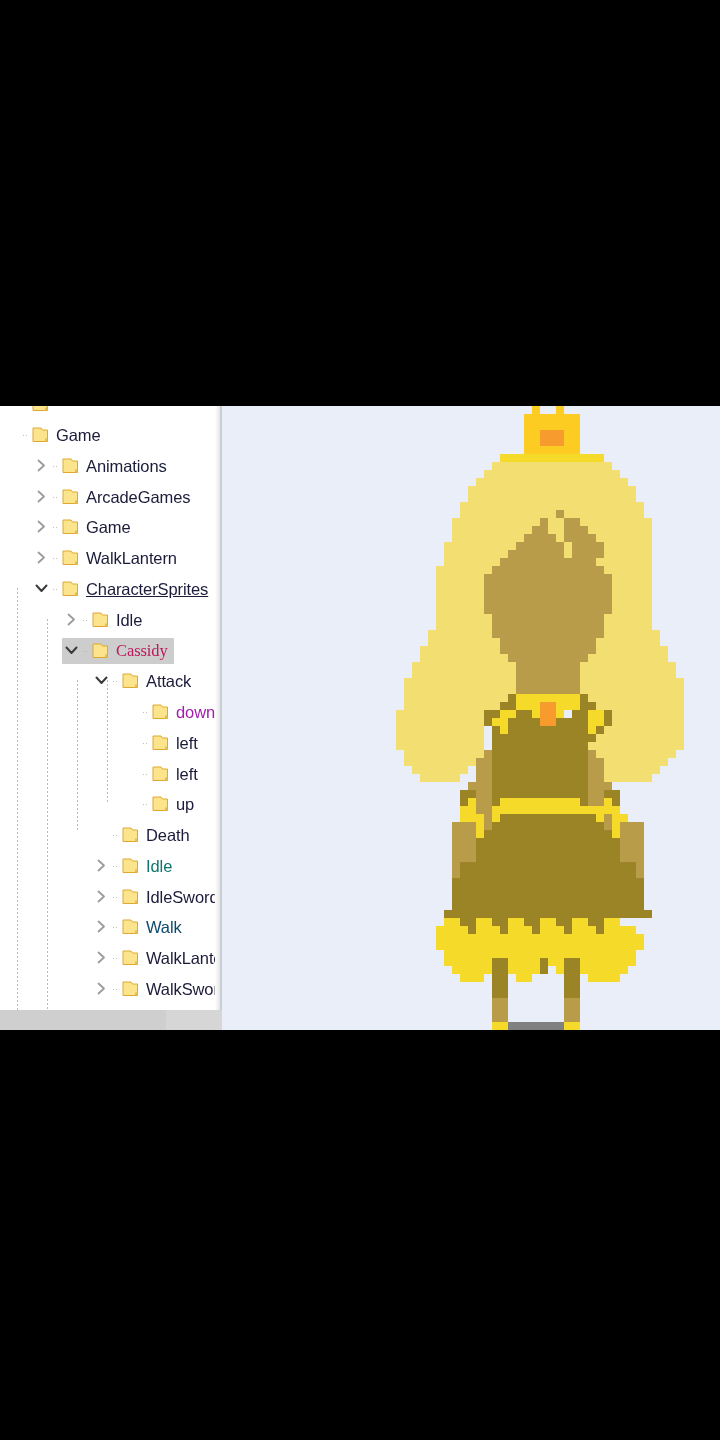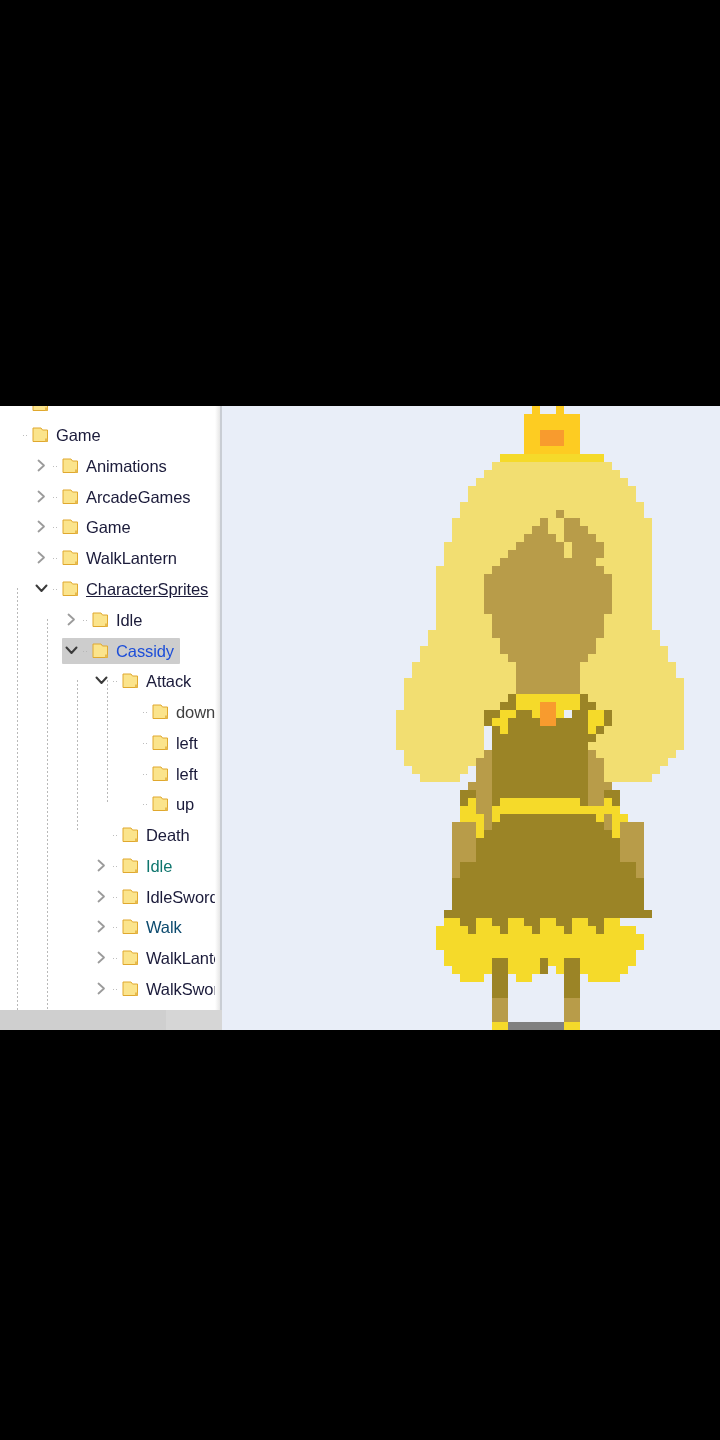--- a/index.html
+++ b/index.html
@@ -276,21 +276,21 @@
                     <path d="M1.5 2.5 L6.5 8 L11.5 2.5" fill="none" stroke="#3b3b3b" stroke-width="2" stroke-linecap="round" stroke-linejoin="round"></path>
                   </svg>
                 </span>
                 <span class="dots">··</span>
                 <span class="folder">
                   <svg width="17" height="16" viewBox="0 0 17 16">
   <path d="M1 1 H9 L10.5 3 H15.5 V14.5 H1 Z" fill="#fbe48c" stroke="#e0a82e" stroke-width="1"></path>
   <path d="M13 11.5 H15.5 V14.5 H13 Z" fill="#e7bb4e"></path>
 </svg>
                 </span>
-                <span class="tree-label" style="color: #1d4ed8;">Cassidy</span>
+                <span class="tree-label" style="color: #be185d; font-family: Liberation Serif, serif;">Cassidy</span>
               </div>
             </div>
             <div class="tree-row" style="top: 259px;">
               <div class="hit" style="margin-left: 92px;">
                 <span class="twisty">
                   <svg width="13" height="11" viewBox="0 0 13 11">
                     <path d="M1.5 2.5 L6.5 8 L11.5 2.5" fill="none" stroke="#3b3b3b" stroke-width="2" stroke-linecap="round" stroke-linejoin="round"></path>
                   </svg>
                 </span>
                 <span class="dots">··</span>
@@ -310,21 +310,21 @@
                     <path d="M2.5 1.5 L8 6.5 L2.5 11.5" fill="none" stroke="#9b9b9b" stroke-width="1.8" stroke-linecap="round" stroke-linejoin="round"></path>
                   </svg>
                 </span>
                 <span class="dots">··</span>
                 <span class="folder">
                   <svg width="17" height="16" viewBox="0 0 17 16">
   <path d="M1 1 H9 L10.5 3 H15.5 V14.5 H1 Z" fill="#fbe48c" stroke="#e0a82e" stroke-width="1"></path>
   <path d="M13 11.5 H15.5 V14.5 H13 Z" fill="#e7bb4e"></path>
 </svg>
                 </span>
-                <span class="tree-label" style="color: #404040;">down</span>
+                <span class="tree-label" style="color: #a21caf;">down</span>
               </div>
             </div>
             <div class="tree-row" style="top: 321px;">
               <div class="hit" style="margin-left: 122px;">
                 <span class="twisty empty">
                   <svg width="11" height="13" viewBox="0 0 11 13">
                     <path d="M2.5 1.5 L8 6.5 L2.5 11.5" fill="none" stroke="#9b9b9b" stroke-width="1.8" stroke-linecap="round" stroke-linejoin="round"></path>
                   </svg>
                 </span>
                 <span class="dots">··</span>

